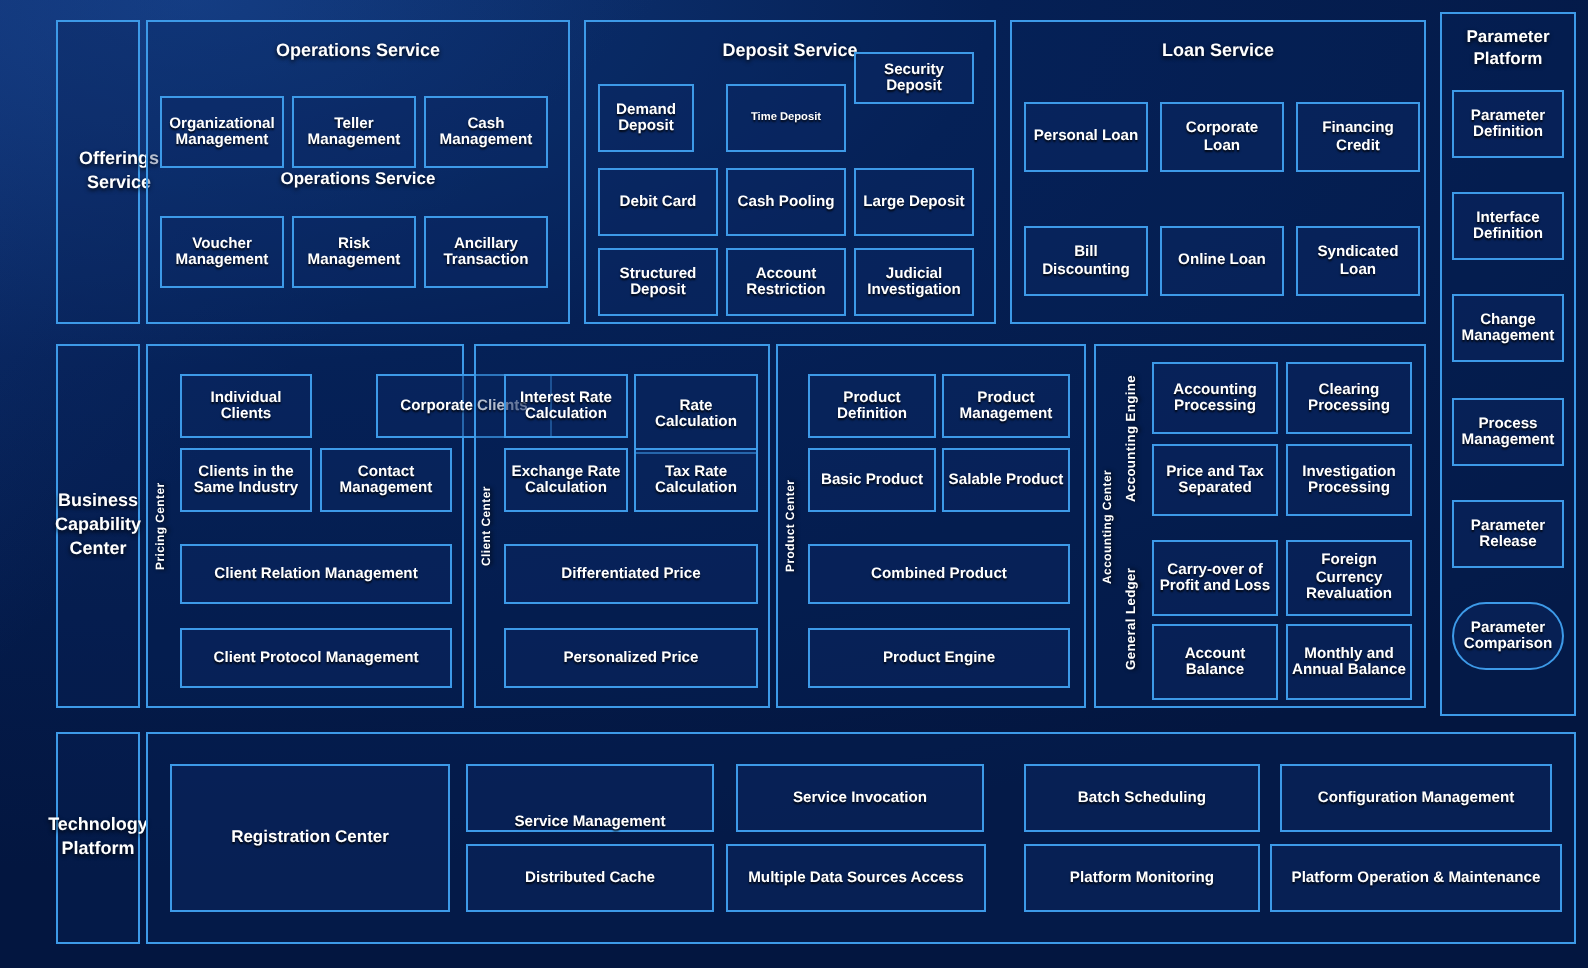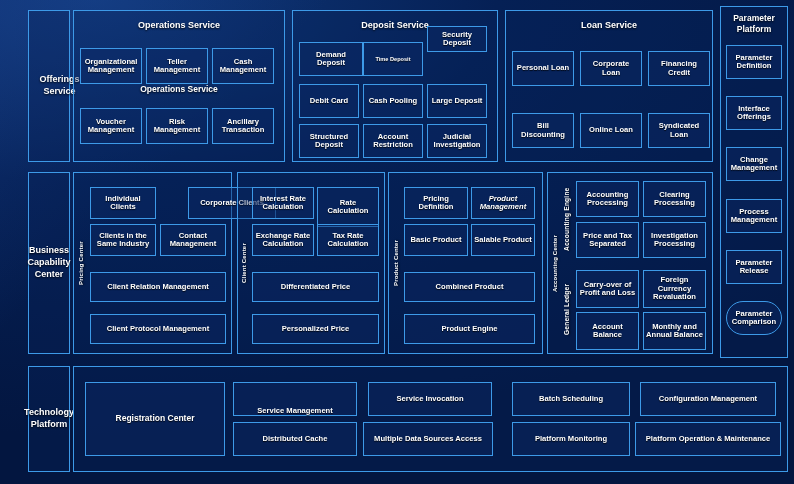--- a/index.html
+++ b/index.html
@@ -68,21 +68,21 @@
   <div class="tile" style="left:146px;top:108px;width:62px;height:36px;">
     <span class="t8">Risk Management</span>
     </div>
   <div class="tile" style="left:212px;top:108px;width:62px;height:36px;">
     <span class="t8">Ancillary Transaction</span>
     </div>
 
   <div class="grp" style="left:292px;top:10px;width:206px;height:152px;"></div>
   <div class="grp-title t10" style="left:292px;top:20px;width:206px;">Deposit Service</div>
 
-  <div class="tile" style="left:299px;top:42px;width:64px;height:34px;">
+  <div class="tile" style="left:299px;top:42px;width:48px;height:34px;">
     <span class="t8">Demand Deposit</span>
     </div>
   <div class="tile" style="left:363px;top:42px;width:60px;height:34px;">
     <span class="t6">Time Deposit</span>
     </div>
   <div class="tile" style="left:427px;top:26px;width:60px;height:26px;">
     <span class="t8">Security Deposit</span>
     </div>
 
   <div class="tile" style="left:299px;top:84px;width:60px;height:34px;">
@@ -128,21 +128,21 @@
     <span class="t8">Syndicated Loan</span>
     </div>
 
   <div class="grp" style="left:720px;top:6px;width:68px;height:352px;"></div>
   <div class="grp-title t9" style="left:720px;top:13px;width:68px;line-height:1.25;">Parameter Platform</div>
 
   <div class="tile" style="left:726px;top:45px;width:56px;height:34px;">
     <span class="t8">Parameter Definition</span>
     </div>
   <div class="tile" style="left:726px;top:96px;width:56px;height:34px;">
-    <span class="t8">Interface Offerings</span>
+    <span class="t8">Interface Definition</span>
     </div>
   <div class="tile" style="left:726px;top:147px;width:56px;height:34px;">
     <span class="t8">Change Management</span>
     </div>
   <div class="tile" style="left:726px;top:199px;width:56px;height:34px;">
     <span class="t8">Process Management</span>
     </div>
   <div class="tile" style="left:726px;top:250px;width:56px;height:34px;">
     <span class="t8">Parameter Release</span>
     </div>
@@ -195,23 +195,23 @@
     <span class="t8">Differentiated Price</span>
     </div>
   <div class="tile" style="left:252px;top:314px;width:127px;height:30px;">
     <span class="t8">Personalized Price</span>
     </div>
 
   <div class="grp" style="left:388px;top:172px;width:155px;height:182px;"></div>
   <div class="vlbl" style="left:390px;top:172px;width:12px;height:182px;">Product Center</div>
 
   <div class="tile" style="left:404px;top:187px;width:64px;height:32px;">
-    <span class="t8">Pricing Definition</span>
-    </div>
-  <div class="tile" style="left:471px;top:187px;width:64px;height:32px;font-style:italic;">
+    <span class="t8">Product Definition</span>
+    </div>
+  <div class="tile" style="left:471px;top:187px;width:64px;height:32px;">
     <span class="t8">Product Management</span>
     </div>
   <div class="tile" style="left:404px;top:224px;width:64px;height:32px;">
     <span class="t8">Basic Product</span>
     </div>
   <div class="tile" style="left:471px;top:224px;width:64px;height:32px;">
     <span class="t8">Salable Product</span>
     </div>
   <div class="tile" style="left:404px;top:272px;width:131px;height:30px;">
     <span class="t8">Combined Product</span>

